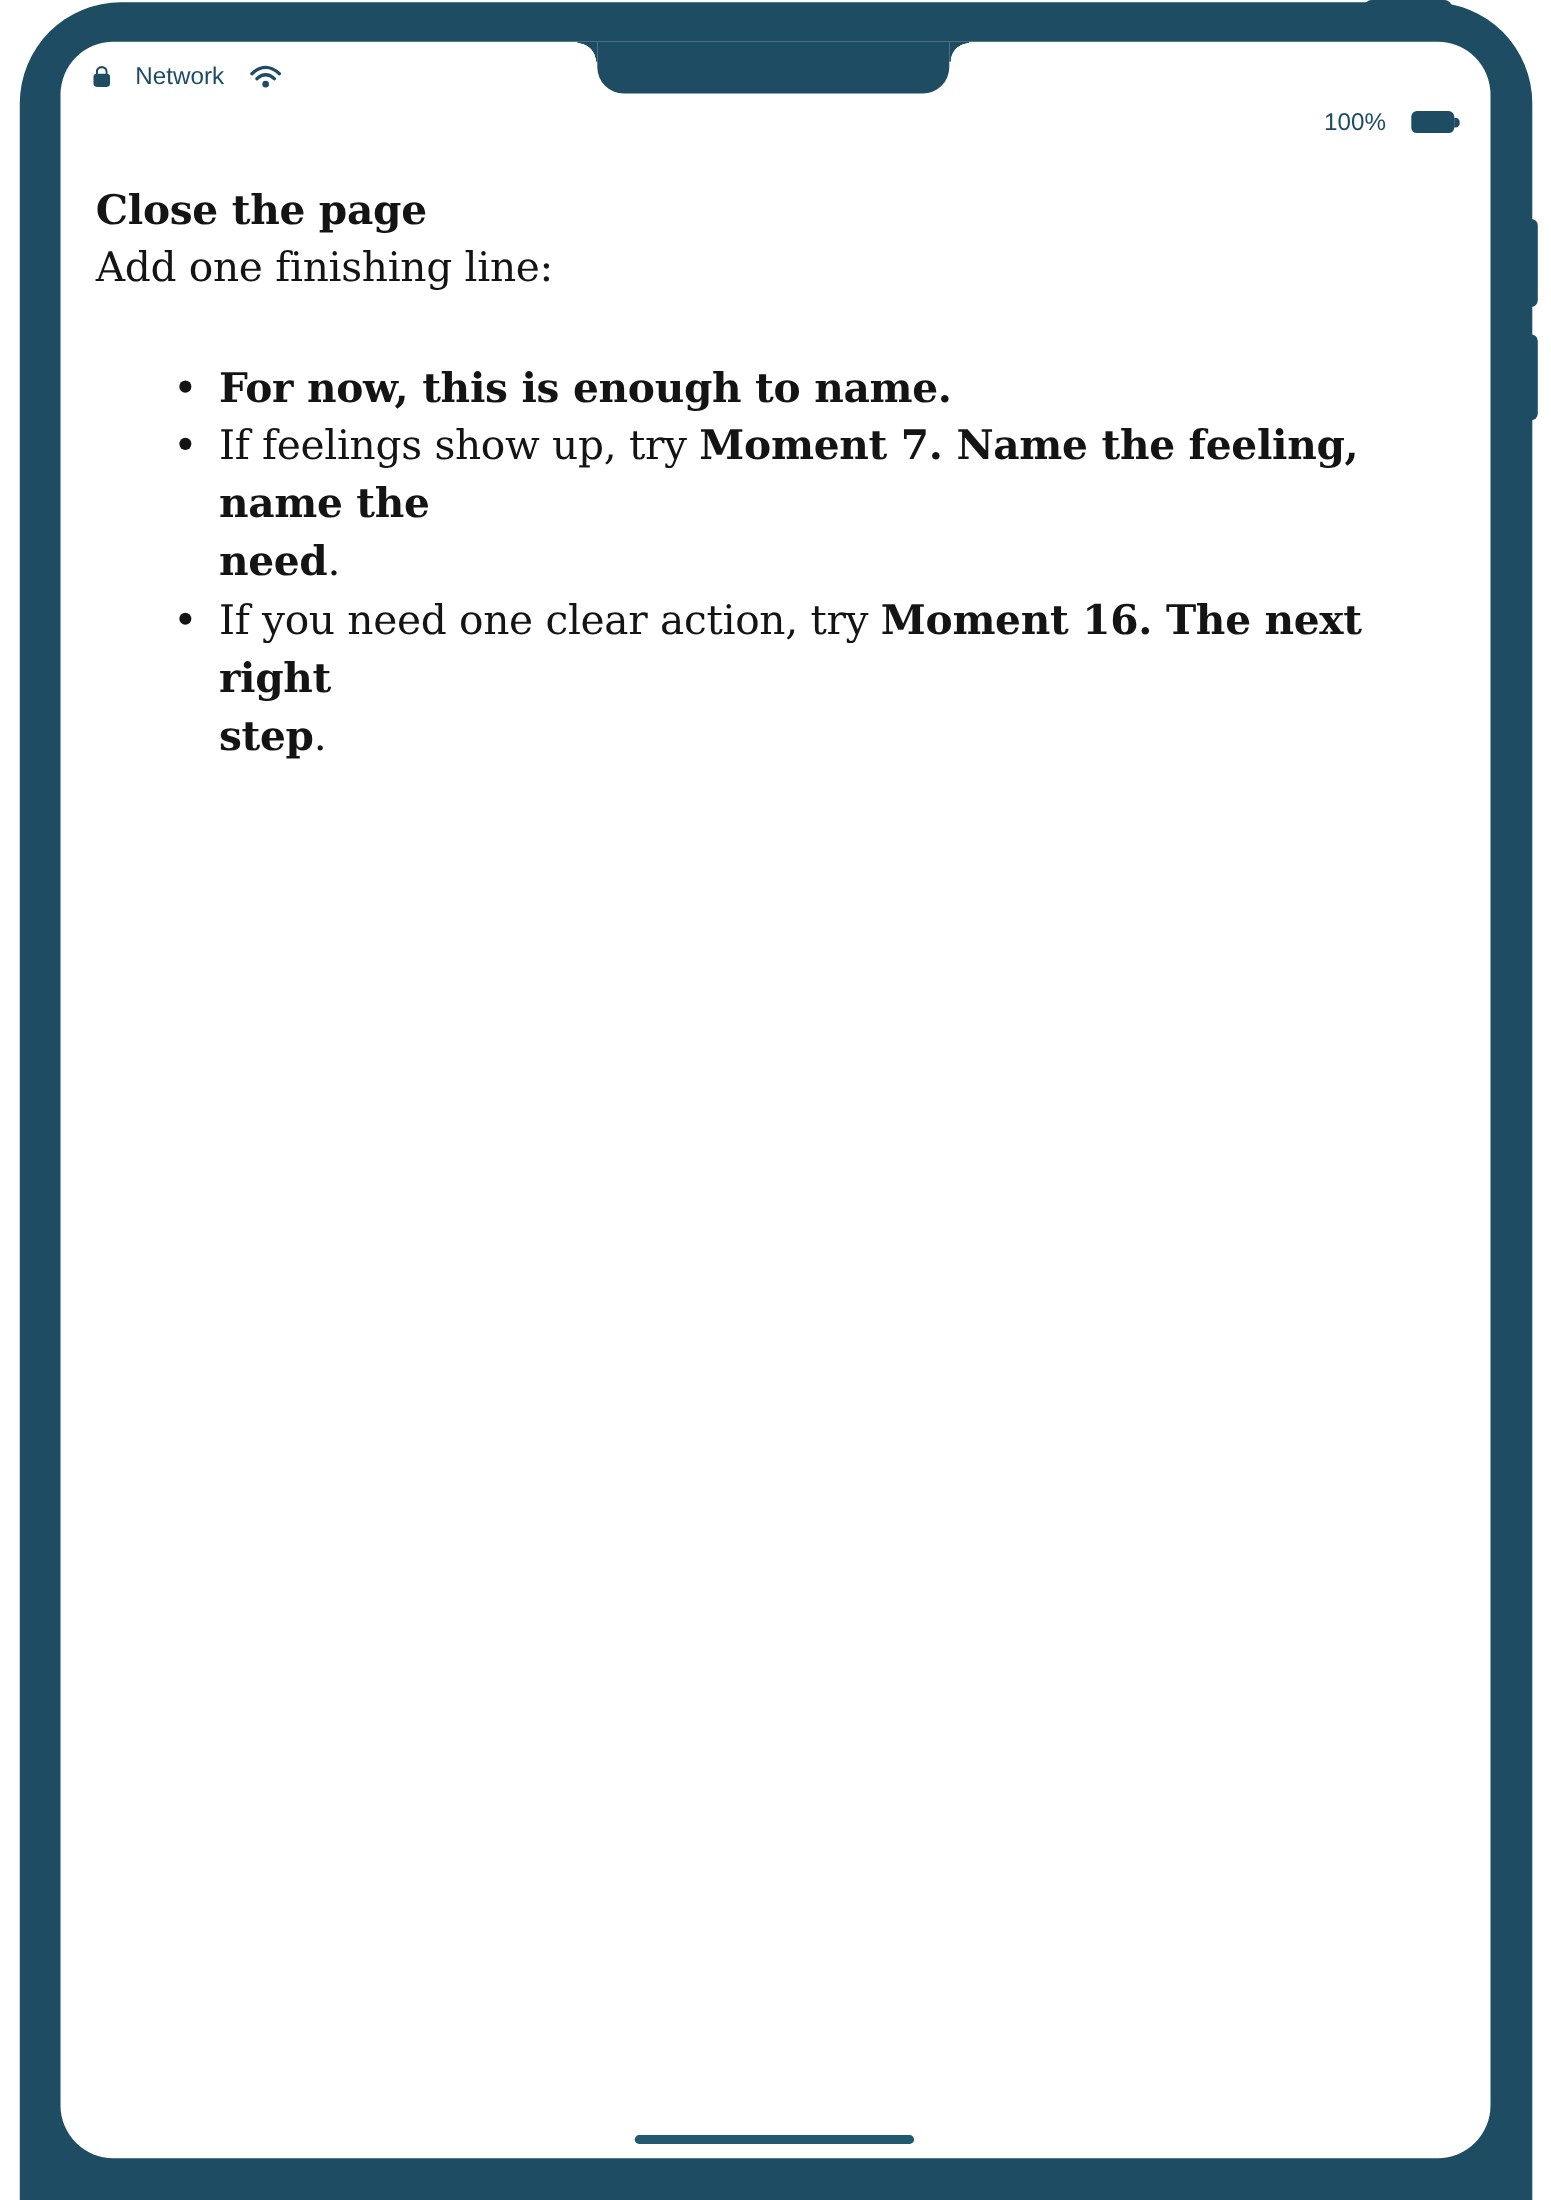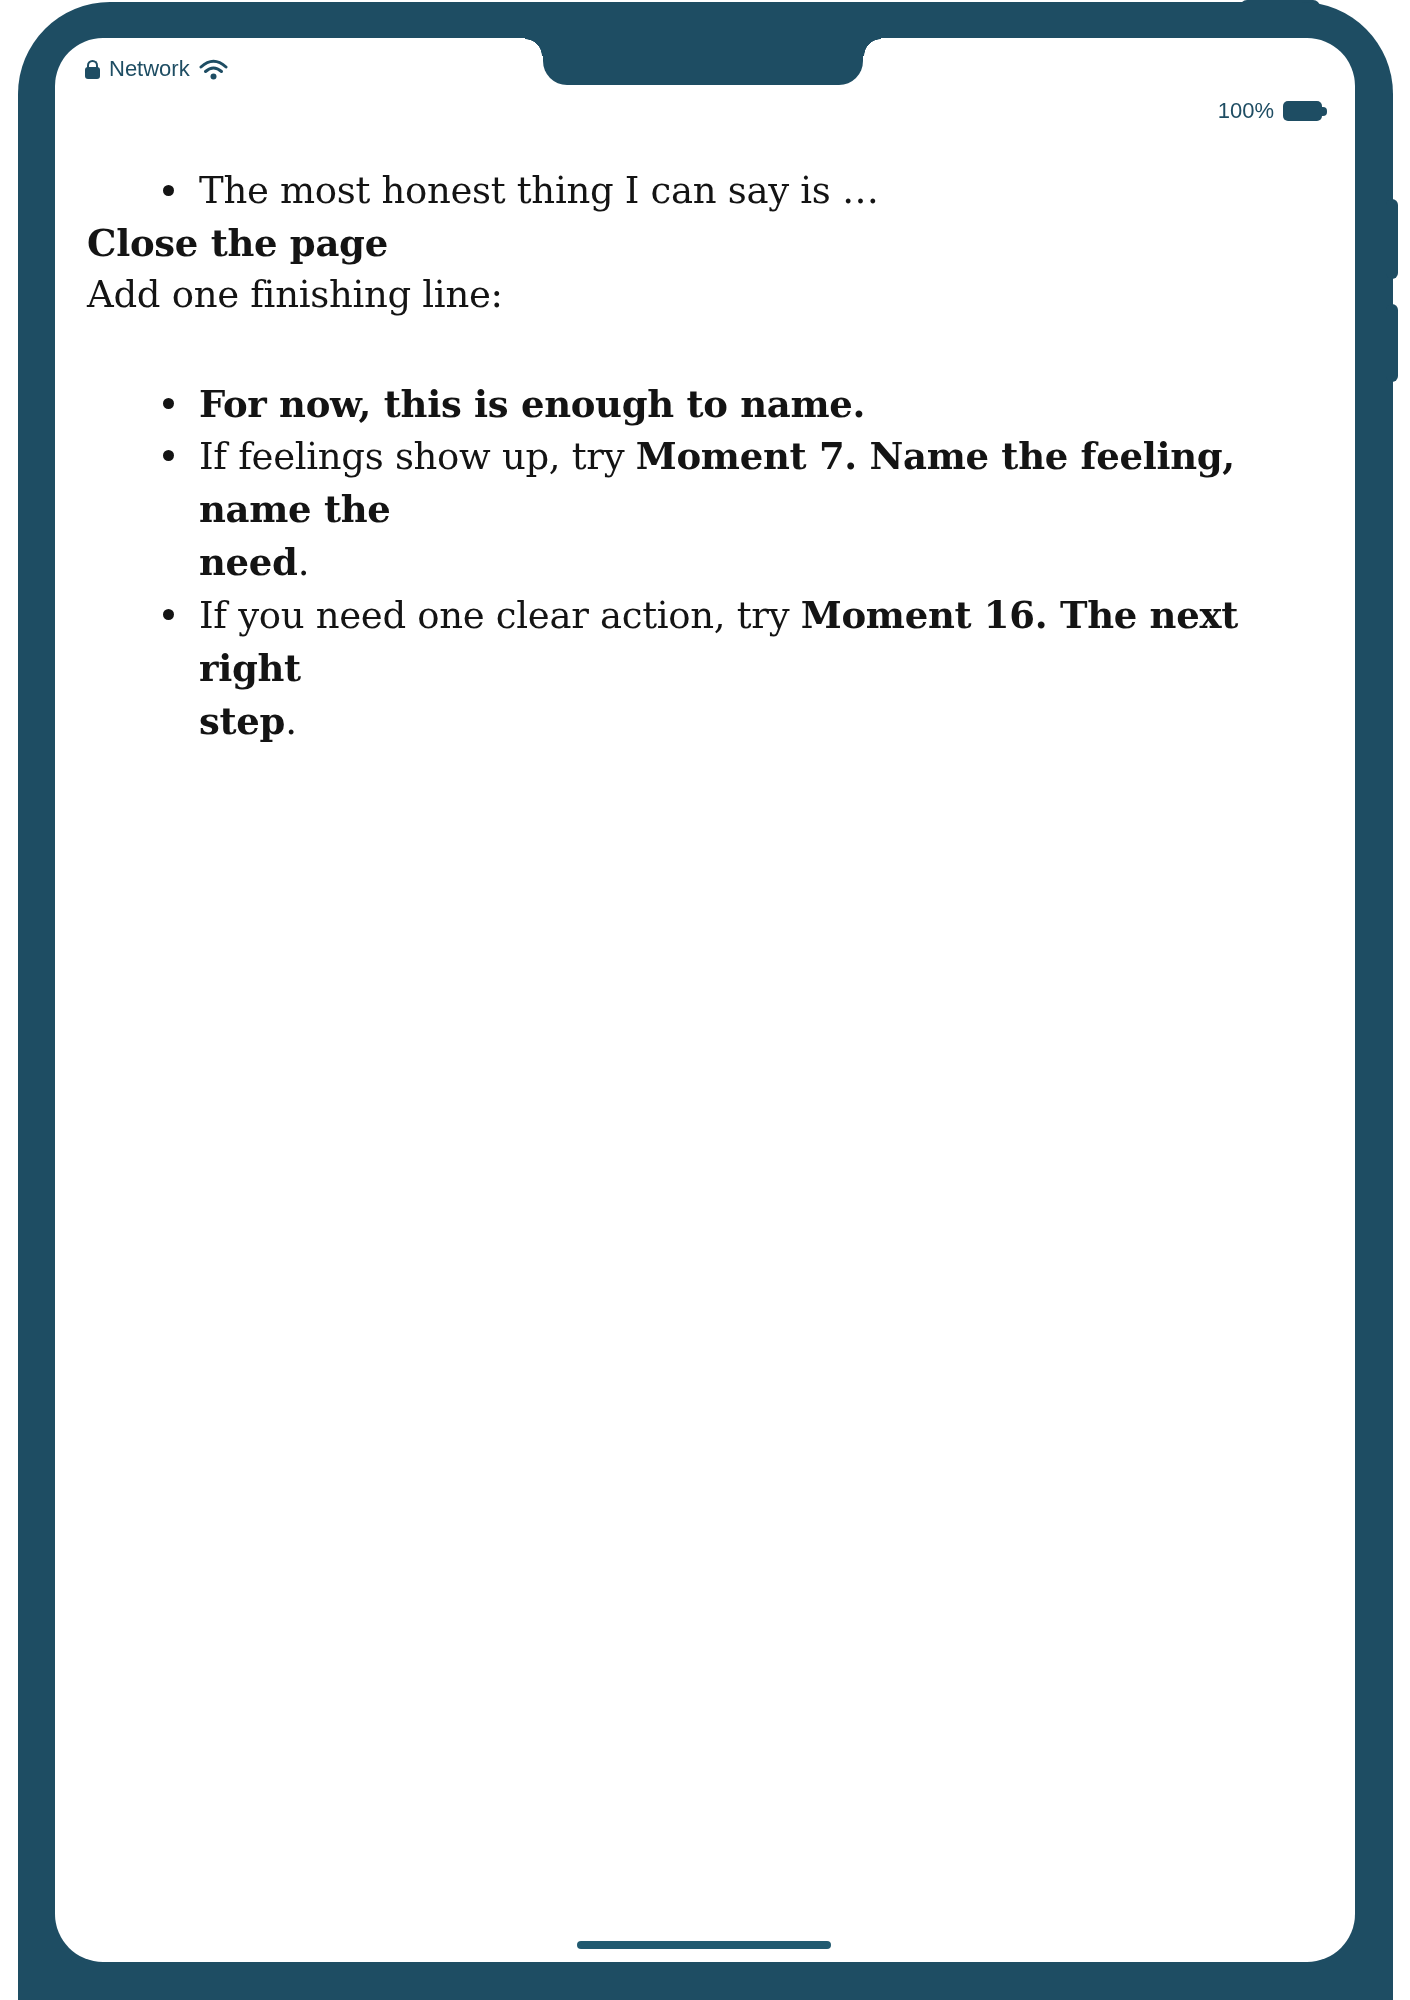--- a/index.html
+++ b/index.html
@@ -14,21 +14,21 @@
   .volume-button{width:12px;border-radius:6px;background:var(--frame-color);}
   .volume-button.up{left:1386px;top:199px;height:80px;}
   .volume-button.down{left:1386px;top:304px;height:78px;}
   .screen{left:55px;top:38px;width:1300px;height:1924px;background:var(--screen-color);border-radius:48px;}
   .notch{left:543px;top:38px;width:320px;height:47px;background:var(--frame-color);border-radius:0 0 24px 24px;}
   .notch-fillet{width:18px;height:18px;top:38px;}
   .notch-fillet.left{left:525px;background:radial-gradient(circle 18px at 0% 100%, transparent 16.5px, var(--frame-color) 17px);}
   .notch-fillet.right{left:863px;background:radial-gradient(circle 18px at 100% 100%, transparent 16.5px, var(--frame-color) 17px);}
 
   
-  .status-group{display:flex;align-items:center;gap:9px;height:26px;
+  .status-group{display:flex;align-items:center;gap:23px;height:26px;
     color:var(--status-text-color);font:500 22px "Liberation Sans", sans-serif;}
   .status-left{left:85px;top:56px;}
   .status-right{right:88px;top:56px;margin-top:42px;}
   .lock{position:relative;width:15px;height:12px;background:var(--status-text-color);border-radius:3px;margin-top:8px;}
   .lock::before{content:'';position:absolute;left:2px;top:-7px;width:11px;height:9px;
     border:2.5px solid var(--status-text-color);border-bottom:none;border-radius:5.5px 5.5px 0 0;}
   .wifi{display:block;}
   .battery{position:relative;width:39px;height:20px;background:var(--status-text-color);border-radius:5px;}
   .battery::after{content:'';position:absolute;right:-5px;top:5.5px;width:5px;height:9px;
     background:var(--status-text-color);border-radius:0 4px 4px 0;}
@@ -77,23 +77,20 @@
       </g>
       <circle cx="14.5" cy="18.5" r="3" fill="#1e4d63"></circle>
     </svg>
   </div>
   <div class="abs status-group status-right">
     <span>100%</span>
     <span class="battery"></span>
   </div>
 
   <div class="abs content">
-    <ul class="intro-list">
-      <li>The most honest thing I can say is …</li>
-    </ul>
 
     <p class="heading">Close the page</p>
     <p class="para close-para">Add one finishing line:</p>
 
     <ul class="single-list">
       <li>For now, this is enough to name.</li>
     </ul>
 
 
     <ul class="try-list">

